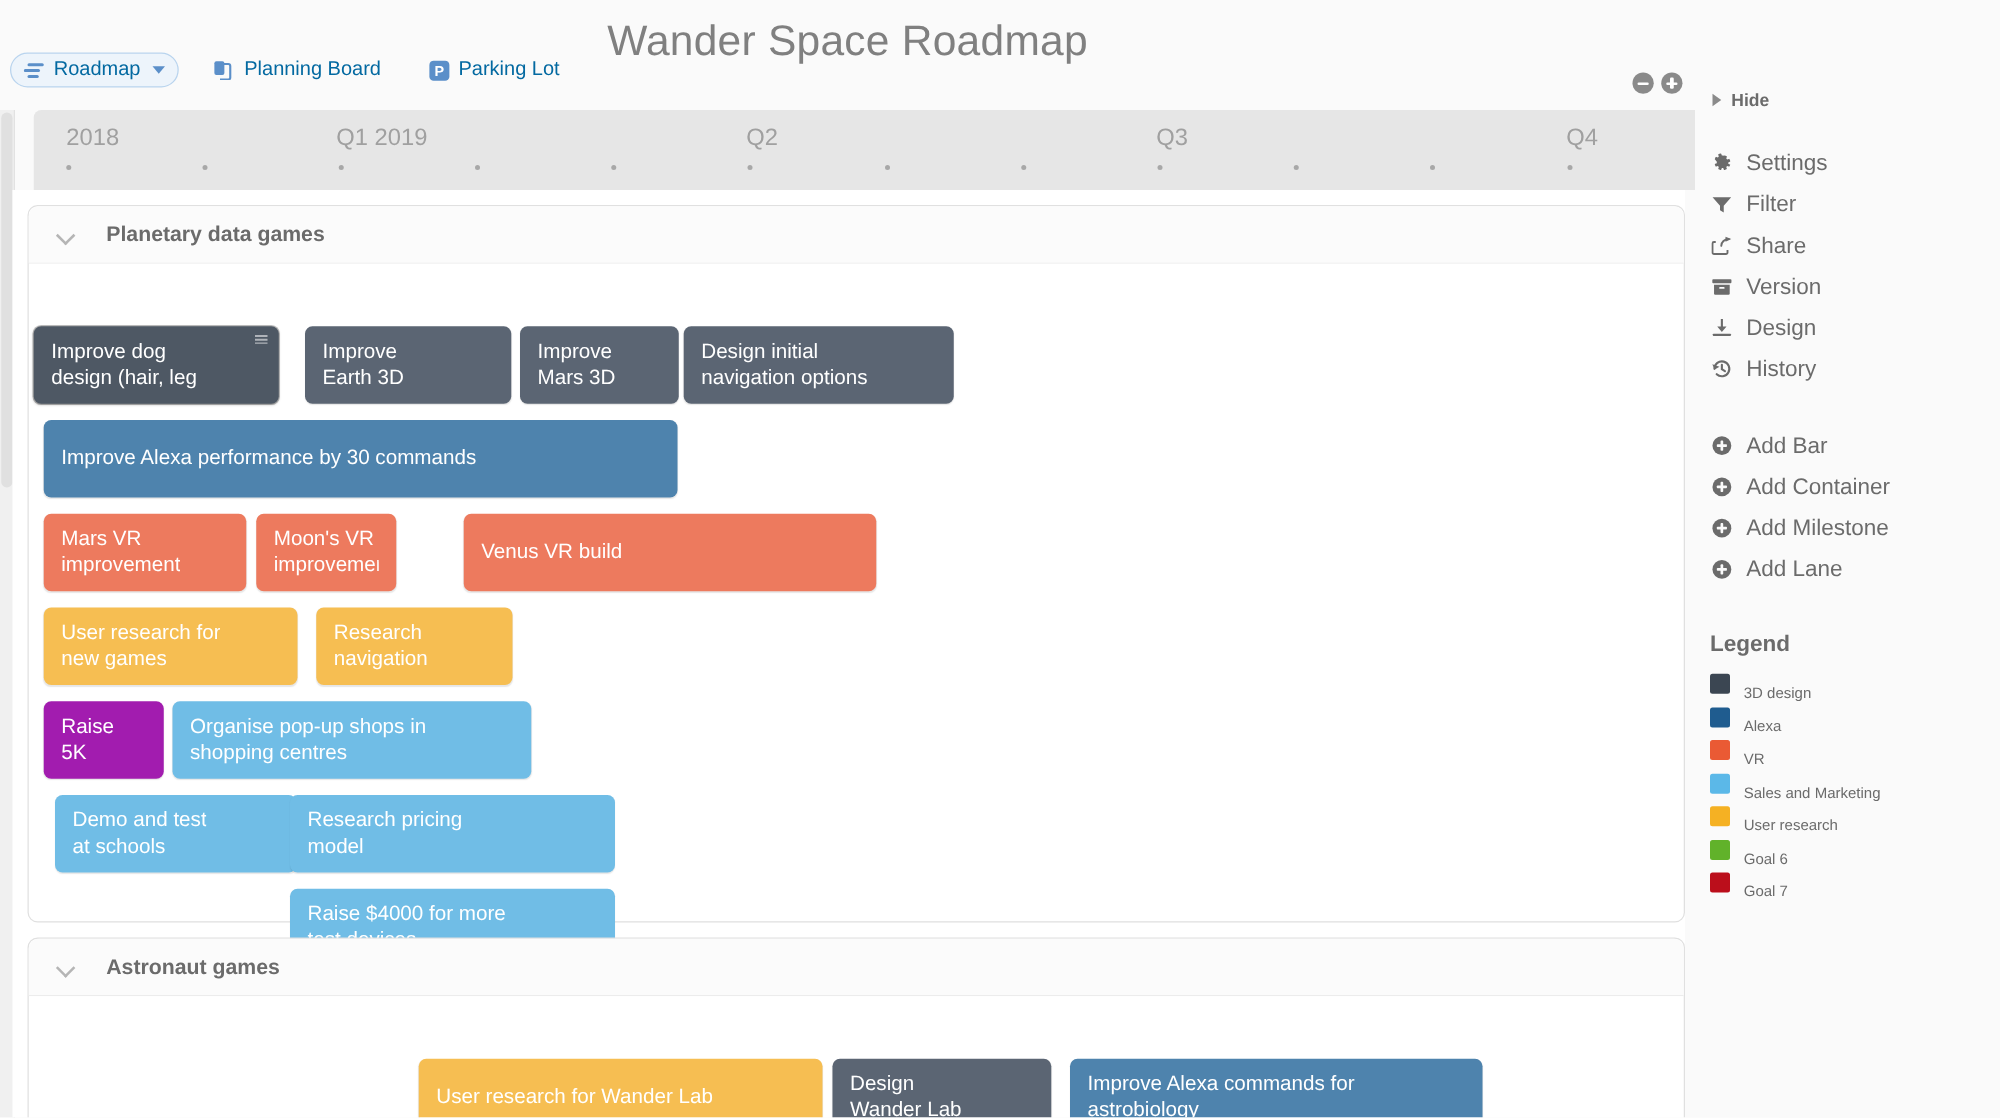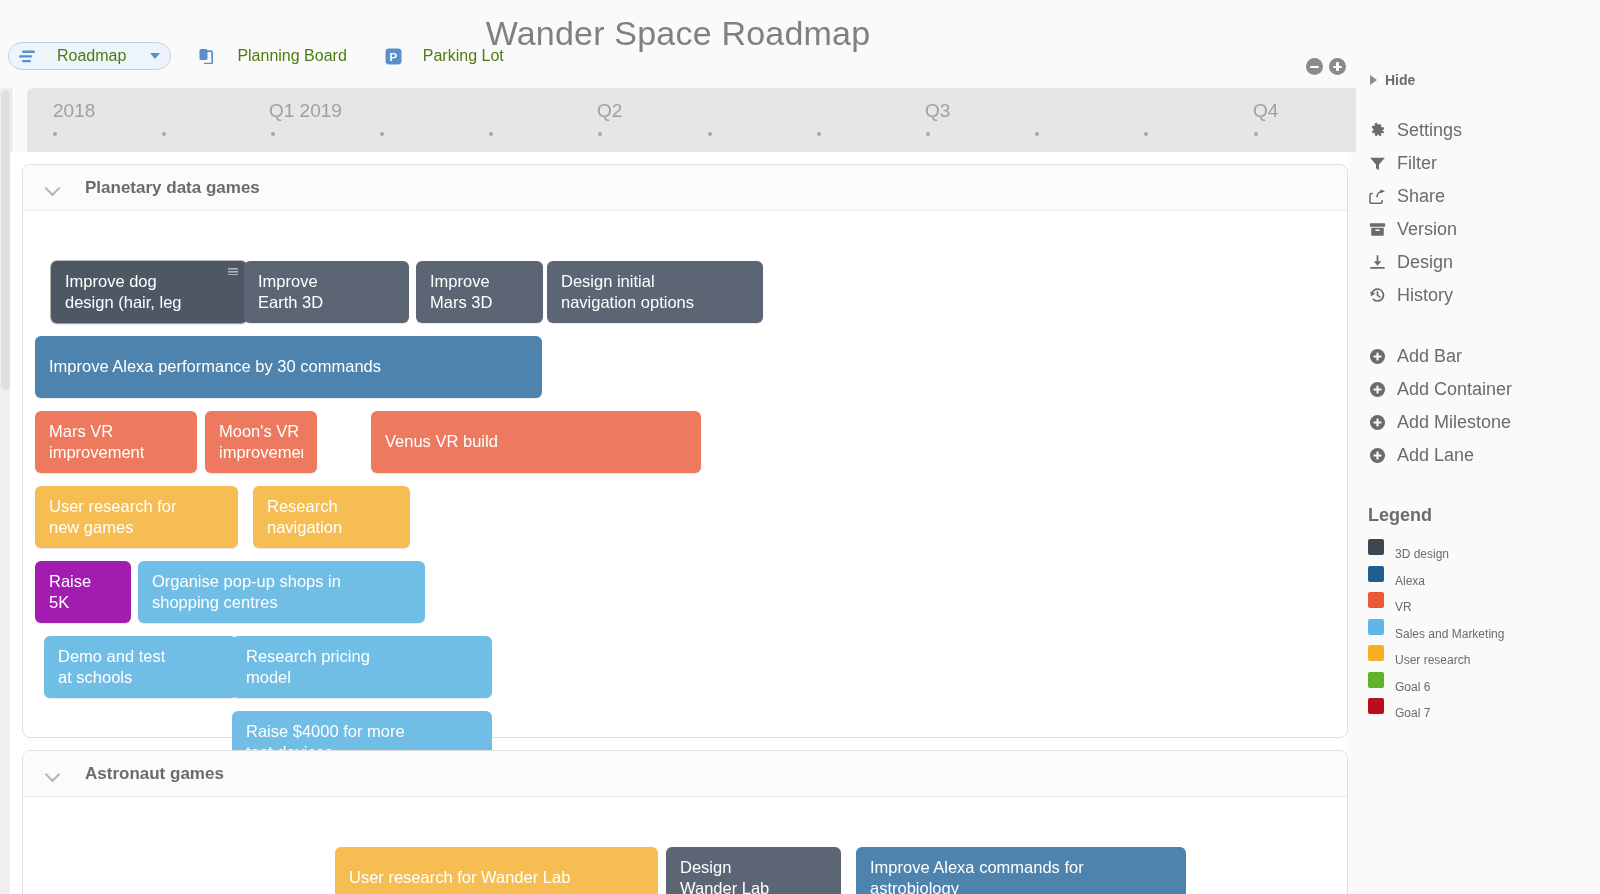--- a/index.html
+++ b/index.html
@@ -8,22 +8,22 @@
     background: #fafafa;
     font-family: "Liberation Sans", sans-serif;
     overflow: hidden;
   }
   #app { position: relative; width: 1600px; height: 894px; }
 
   
   .topbar { position: absolute; left: 0; top: 0; width: 1356px; height: 82px; }
   .tabs { position: absolute; left: 8px; top: 42px; display: flex; align-items: center; gap: 18px; }
   .tab {
-    display: flex; align-items: center; gap: 21px;
-    font-size: 16px; color: #4d7c0f; cursor: pointer;
+    display: flex; align-items: center; gap: 7px;
+    font-size: 16px; color: #0369a1; cursor: pointer;
     padding: 5px 10px; border-radius: 16px; white-space: nowrap;
   }
   .tab.active { background: #edf4fb; border: 1px solid #b9d4ee; padding: 4px 10px; }
   .tab .caret { width: 0; height: 0; border-left: 5px solid transparent; border-right: 5px solid transparent; border-top: 6px solid #5b8fc9; margin-left: 3px; }
   .ic { display: inline-flex; align-items: center; justify-content: center; }
 
   .page-title {
     position: absolute; left: 0; top: 14px; width: 1356px;
     text-align: center; font-size: 34px; color: #808080; font-weight: 400;
     letter-spacing: .2px;
@@ -177,21 +177,21 @@
       <div class="tl-tick" style="left: 1227px;"></div>
       <div class="tl-tick" style="left: 1336px;"></div>
     </div>
 
   <div class="board" id="board">
       <div class="container-box" style="top: 12px; height: 574px;">
         <div class="container-head">
           <span class="chev"></span>
           <span class="container-title">Planetary data games</span>
         </div>
-        <div class="bar selected" style="left: 28px; top: 96px; width: 196px; background: rgb(78, 88, 100);">
+        <div class="bar selected" style="left: 4px; top: 96px; width: 196px; background: rgb(78, 88, 100);">
           <span>Improve dog
 design (hair, leg</span>
           <span class="handle"></span>
         </div>
         <div class="bar" style="left: 221px; top: 96px; width: 165px; background: rgb(91, 101, 115);">
           <span>Improve
 Earth 3D</span>
         </div>
         <div class="bar" style="left: 393px; top: 96px; width: 127px; background: rgb(91, 101, 115);">
           <span>Improve

